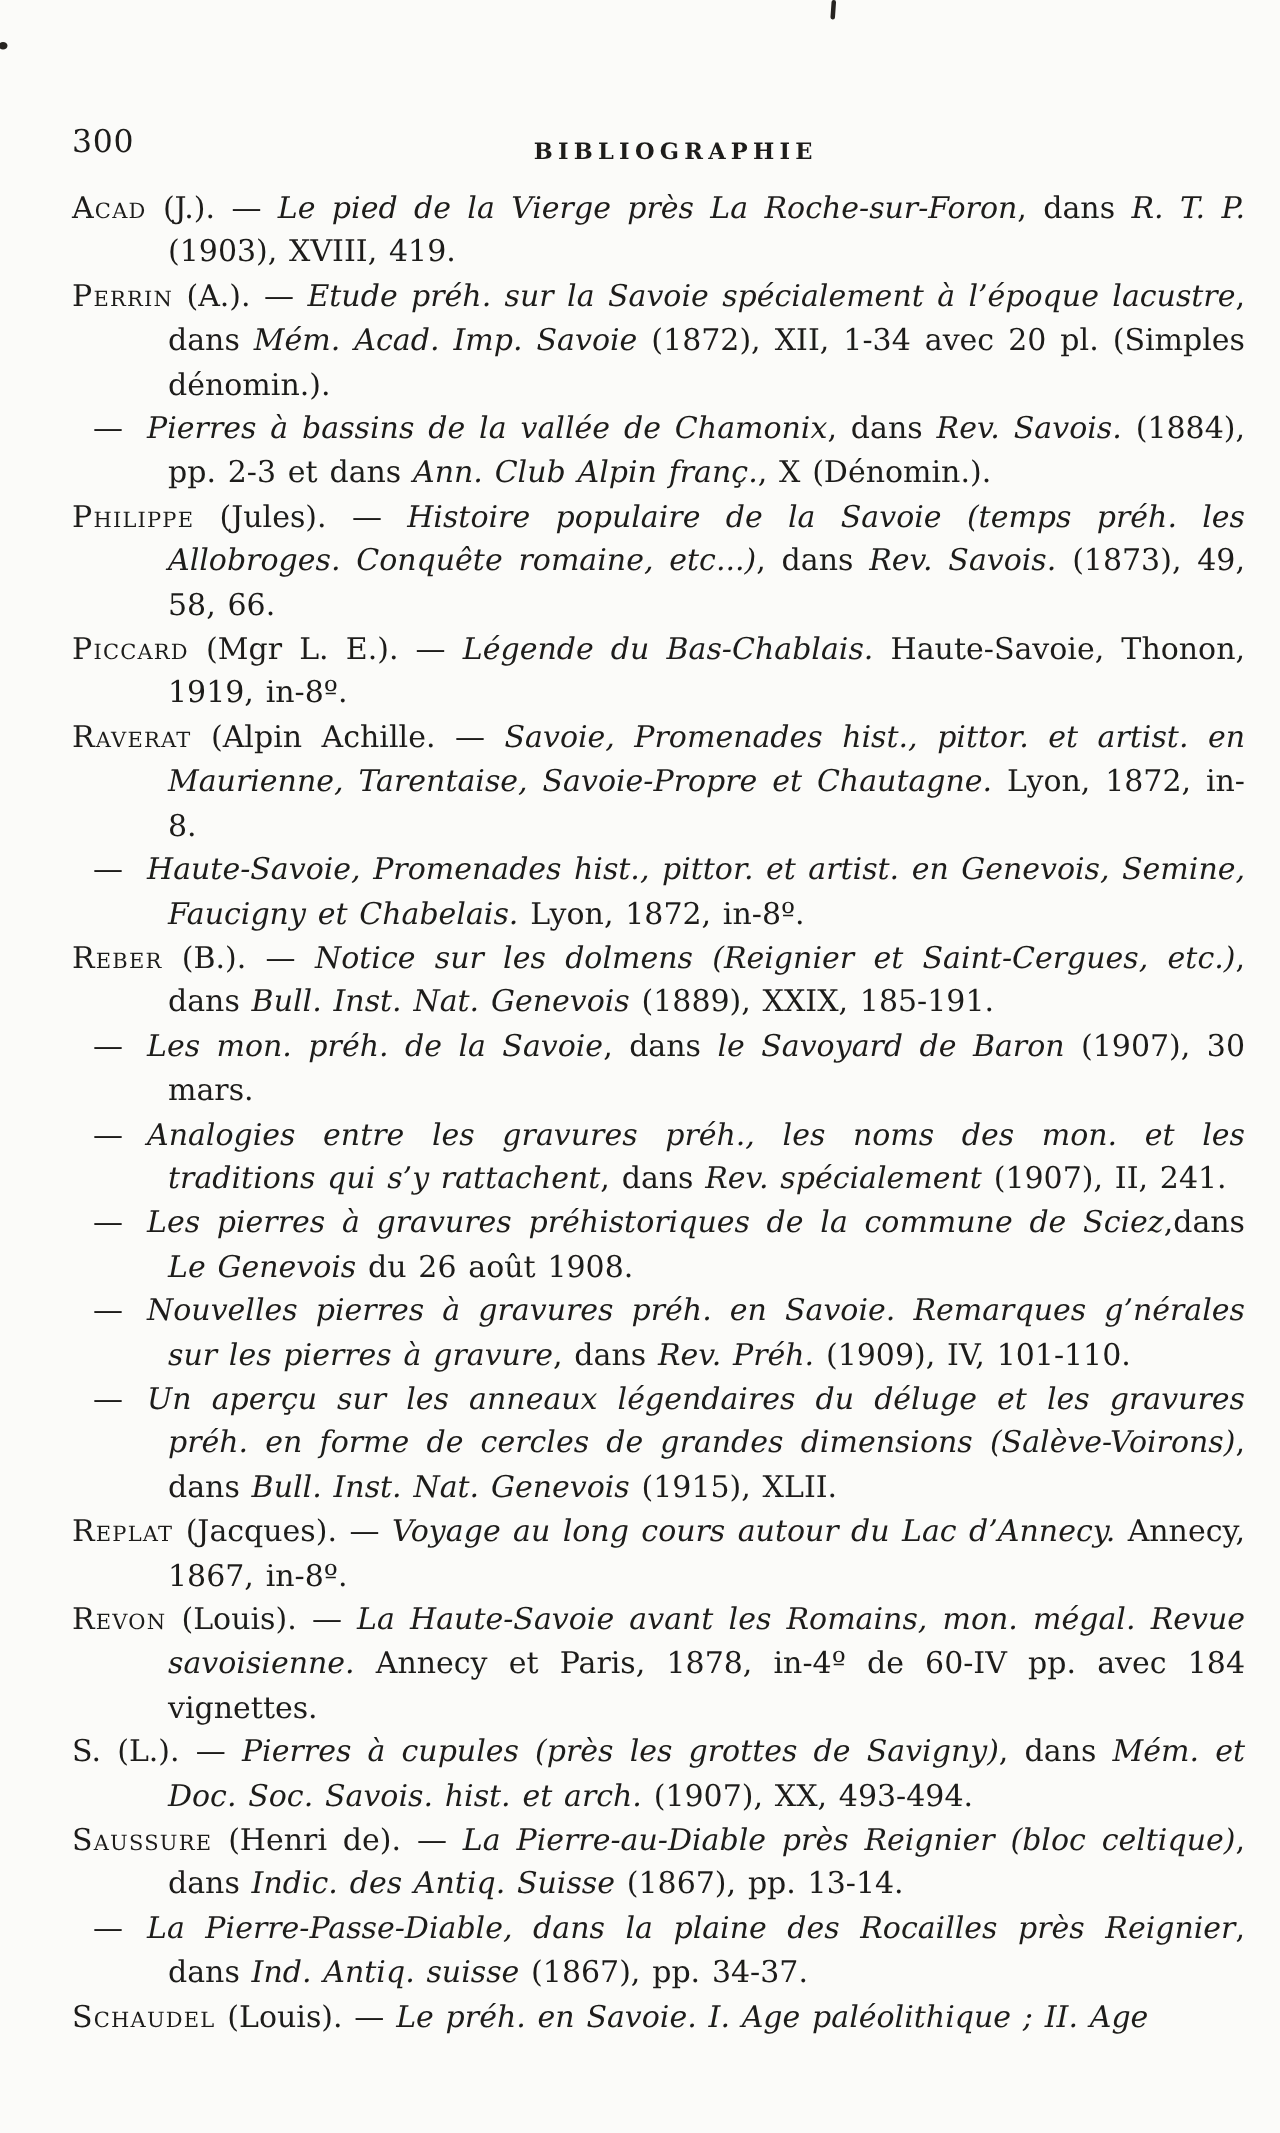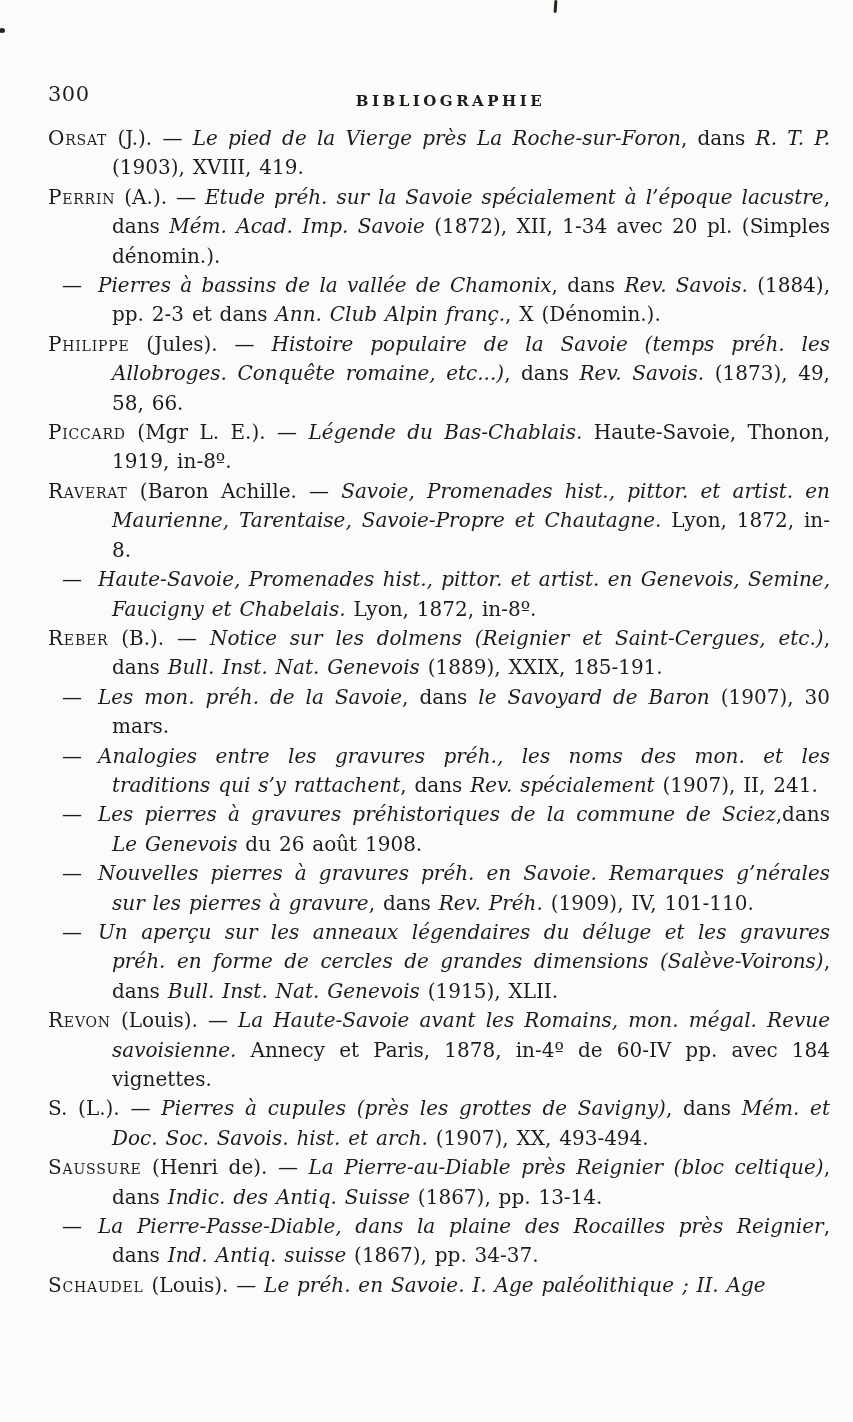--- a/index.html
+++ b/index.html
@@ -90,32 +90,33 @@
 </style>
 </head>
 <body>
 
 <div class="page">
   <div class="artifact artifact-top"></div>
   <div class="artifact artifact-left"></div>
   <div class="page-number">300</div>
   <div class="running-head">BIBLIOGRAPHIE</div>
   <div class="bib-list">
-      <p class="entry author"><span class="sc">Orsat</span><span class="r"> (J.). — </span><span class="i">Le pied de la Vierge près La Roche-sur-Foron</span><span class="r">, dans </span><span class="i">R. T. P.</span><span class="r"> (1903), XVIII, 419.</span></p>
+      <p class="entry author"><span class="sc">Acad</span><span class="r"> (J.). — </span><span class="i">Le pied de la Vierge près La Roche-sur-Foron</span><span class="r">, dans </span><span class="i">R. T. P.</span><span class="r"> (1903), XVIII, 419.</span></p>
       <p class="entry author"><span class="sc">Perrin</span><span class="r"> (A.). — </span><span class="i">Etude préh. sur la Savoie spécialement à l’époque lacustre</span><span class="r">, dans </span><span class="i">Mém. Acad. Imp. Savoie</span><span class="r"> (1872), XII, 1-34 avec 20 pl. (Simples dénomin.).</span></p>
       <p class="entry dash"><span class="dash-glyph r">—</span><span class="i">Pierres à bassins de la vallée de Chamonix</span><span class="r">, dans </span><span class="i">Rev. Savois.</span><span class="r"> (1884), pp. 2-3 et dans </span><span class="i">Ann. Club Alpin franç.</span><span class="r">, X (Dénomin.).</span></p>
       <p class="entry author"><span class="sc">Philippe</span><span class="r"> (Jules). — </span><span class="i">Histoire populaire de la Savoie (temps préh. les Allobroges. Conquête romaine, etc...)</span><span class="r">, dans </span><span class="i">Rev. Savois.</span><span class="r"> (1873), 49, 58, 66.</span></p>
       <p class="entry author"><span class="sc">Piccard</span><span class="r"> (Mgr L. E.). — </span><span class="i">Légende du Bas-Chablais.</span><span class="r"> Haute-Savoie, Thonon, 1919, in-8º.</span></p>
-      <p class="entry author"><span class="sc">Raverat</span><span class="r"> (Baron Achille. — </span><span class="i">Savoie, Promenades hist., pittor. et artist. en Maurienne, Tarentaise, Savoie-Propre et Chautagne.</span><span class="r"> Lyon, 1872, in-8.</span></p>
+      <p class="entry author"><span class="sc">Raverat</span><span class="r"> (Alpin Achille. — </span><span class="i">Savoie, Promenades hist., pittor. et artist. en Maurienne, Tarentaise, Savoie-Propre et Chautagne.</span><span class="r"> Lyon, 1872, in-8.</span></p>
       <p class="entry dash"><span class="dash-glyph r">—</span><span class="i">Haute-Savoie, Promenades hist., pittor. et artist. en Genevois, Semine, Faucigny et Chabelais.</span><span class="r"> Lyon, 1872, in-8º.</span></p>
       <p class="entry author"><span class="sc">Reber</span><span class="r"> (B.). — </span><span class="i">Notice sur les dolmens (Reignier et Saint-Cergues, etc.)</span><span class="r">, dans </span><span class="i">Bull. Inst. Nat. Genevois</span><span class="r"> (1889), XXIX, 185-191.</span></p>
       <p class="entry dash"><span class="dash-glyph r">—</span><span class="i">Les mon. préh. de la Savoie</span><span class="r">, dans </span><span class="i">le Savoyard de Baron</span><span class="r"> (1907), 30 mars.</span></p>
       <p class="entry dash"><span class="dash-glyph r">—</span><span class="i">Analogies entre les gravures préh., les noms des mon. et les traditions qui s’y rattachent</span><span class="r">, dans </span><span class="i">Rev. spécialement</span><span class="r"> (1907), II, 241.</span></p>
       <p class="entry dash"><span class="dash-glyph r">—</span><span class="i">Les pierres à gravures préhistoriques de la commune de Sciez</span><span class="r">,dans </span><span class="i">Le Genevois</span><span class="r"> du 26 août 1908.</span></p>
       <p class="entry dash"><span class="dash-glyph r">—</span><span class="i">Nouvelles pierres à gravures préh. en Savoie. Remarques g’nérales sur les pierres à gravure</span><span class="r">, dans </span><span class="i">Rev. Préh.</span><span class="r"> (1909), IV, 101-110.</span></p>
       <p class="entry dash"><span class="dash-glyph r">—</span><span class="i">Un aperçu sur les anneaux légendaires du déluge et les gravures préh. en forme de cercles de grandes dimensions (Salève-Voirons)</span><span class="r">, dans </span><span class="i">Bull. Inst. Nat. Genevois</span><span class="r"> (1915), XLII.</span></p>
+      <p class="entry author"><span class="sc">Replat</span><span class="r"> (Jacques). — </span><span class="i">Voyage au long cours autour du Lac d’Annecy.</span><span class="r"> Annecy, 1867, in-8º.</span></p>
       <p class="entry author"><span class="sc">Revon</span><span class="r"> (Louis). — </span><span class="i">La Haute-Savoie avant les Romains, mon. mégal. Revue savoisienne.</span><span class="r"> Annecy et Paris, 1878, in-4º de 60-IV pp. avec 184 vignettes.</span></p>
       <p class="entry author"><span class="r">S. (L.). — </span><span class="i">Pierres à cupules (près les grottes de Savigny)</span><span class="r">, dans </span><span class="i">Mém. et Doc. Soc. Savois. hist. et arch.</span><span class="r"> (1907), XX, 493-494.</span></p>
       <p class="entry author"><span class="sc">Saussure</span><span class="r"> (Henri de). — </span><span class="i">La Pierre-au-Diable près Reignier (bloc celtique)</span><span class="r">, dans </span><span class="i">Indic. des Antiq. Suisse</span><span class="r"> (1867), pp. 13-14.</span></p>
       <p class="entry dash"><span class="dash-glyph r">—</span><span class="i">La Pierre-Passe-Diable, dans la plaine des Rocailles près Reignier</span><span class="r">, dans </span><span class="i">Ind. Antiq. suisse</span><span class="r"> (1867), pp. 34-37.</span></p>
       <p class="entry author"><span class="sc">Schaudel</span><span class="r"> (Louis). — </span><span class="i">Le préh. en Savoie. I. Age paléolithique ; II. Age</span></p>
     </div>
 </div>
 
 </body></html>

